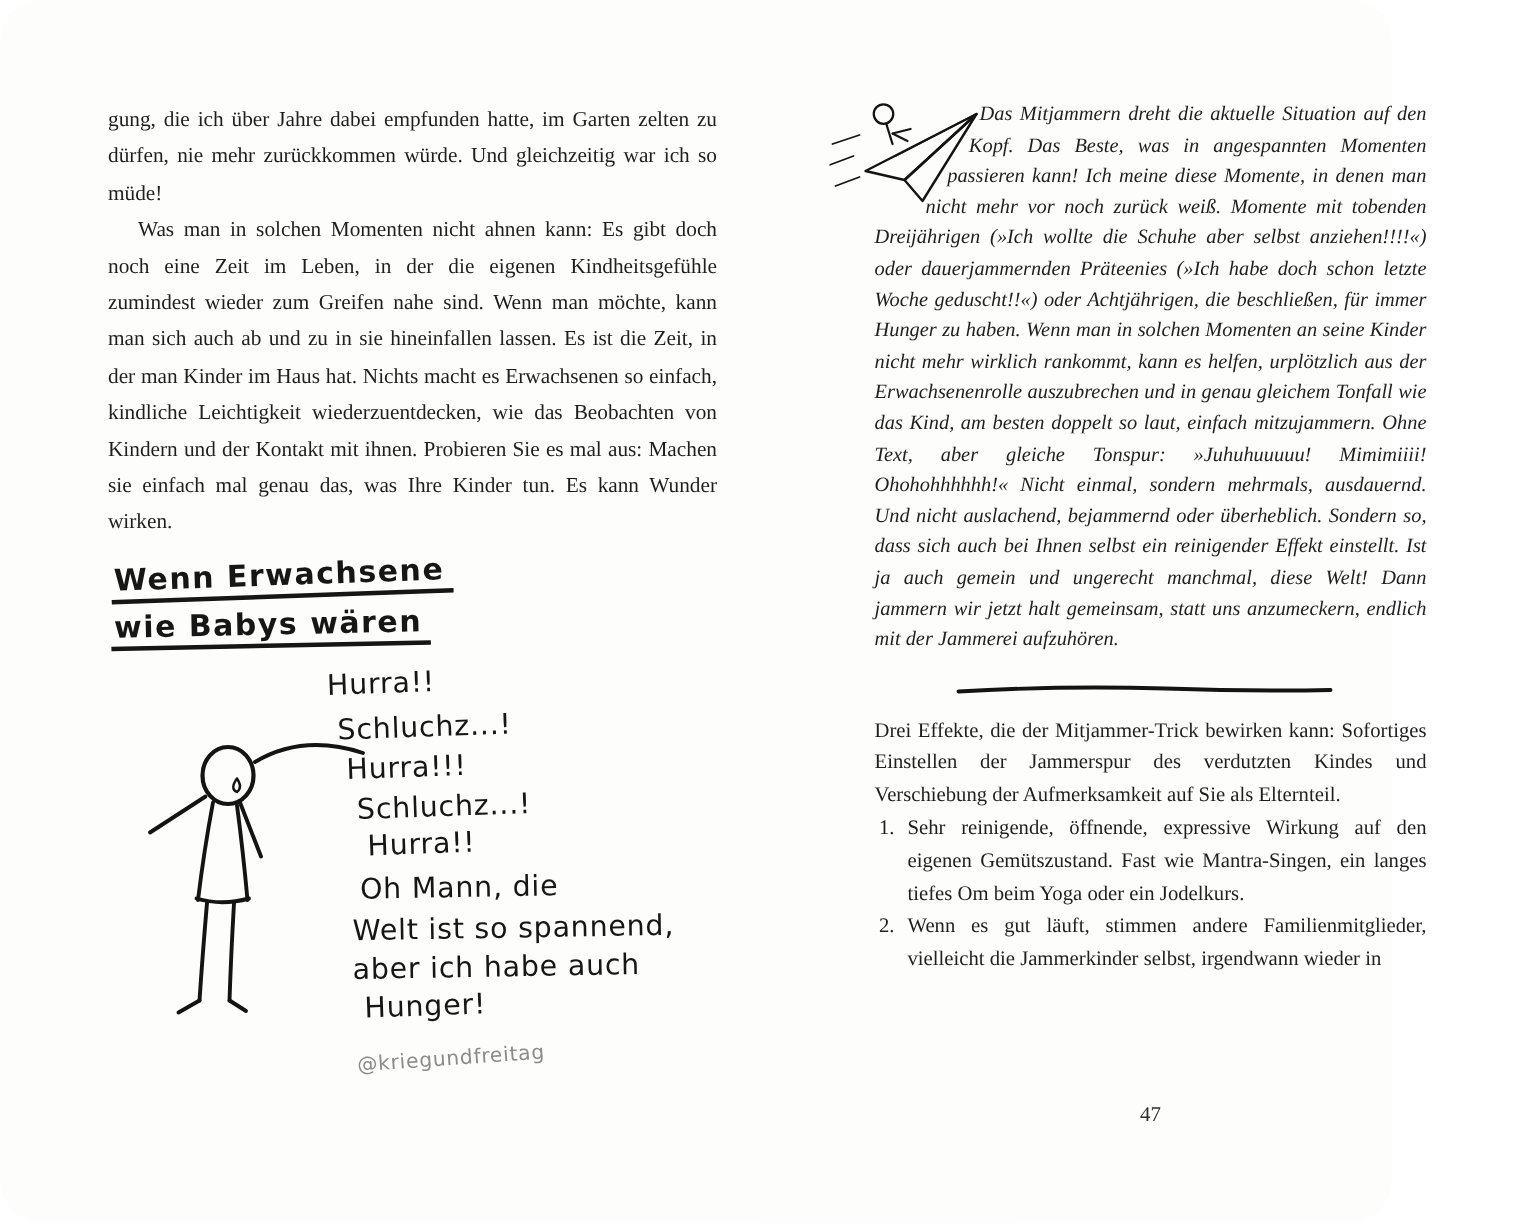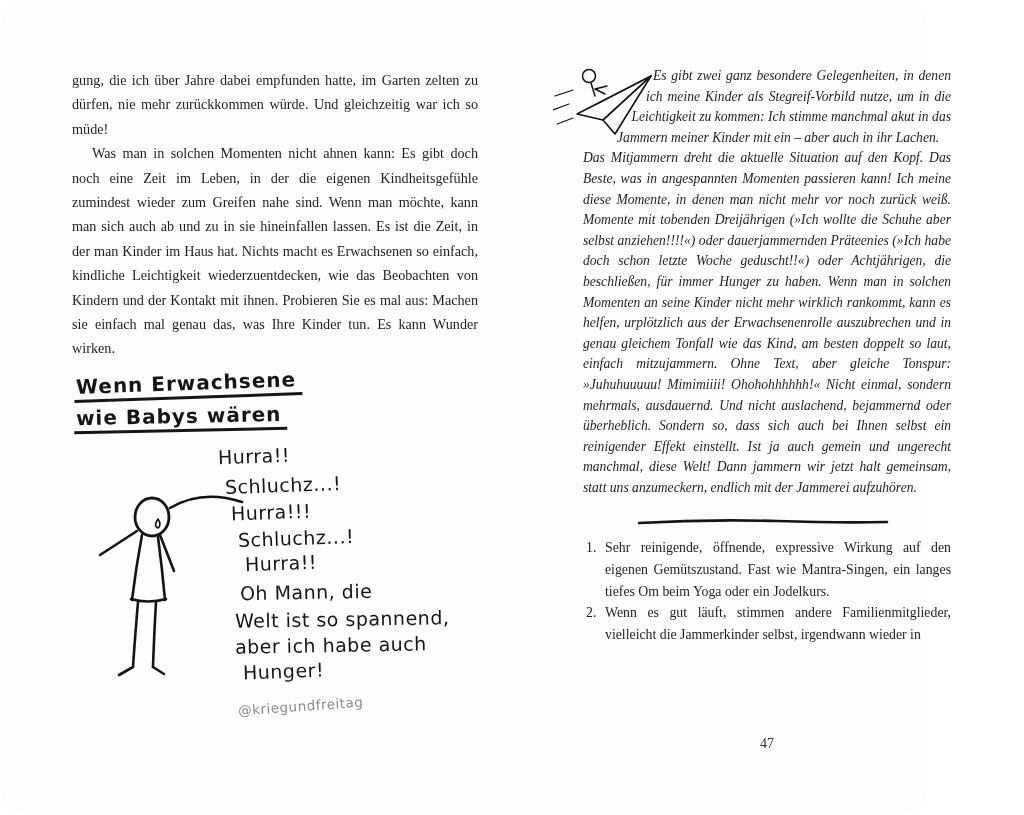--- a/index.html
+++ b/index.html
@@ -126,31 +126,31 @@
       <span class="plane-float">
         <svg width="104" height="78" viewBox="0 0 104 78">
           <path class="ink" d="M98 14 L 24 52 L 50 58 Z" stroke-width="1.6"></path>
           <path class="ink" d="M98 14 L 50 58 L 62 72 Z" stroke-width="1.6"></path>
           <path class="ink" d="M98 14 L 44 42" stroke-width="1.3"></path>
           <circle class="ink" cx="36" cy="14" r="6.5" stroke-width="1.5"></circle>
           <path class="ink" d="M38 21 L 42 34 M 42 27 L 54 24 M 42 27 L 52 32" stroke-width="1.5"></path>
           <path class="ink" d="M2 34 L 20 28 M 0 48 L 16 42 M 4 62 L 20 56" stroke-width="1.2"></path>
         </svg>
       </span>
-      <span>Es gibt zwei ganz besondere Gelegenheiten, in denen ich meine Kinder als Stegreif-Vorbild nutze, um in die Leichtigkeit zu kommen: Ich stimme manchmal akut in das Jammern meiner Kinder mit ein – aber auch in ihr Lachen.</span>
     </p>
 
     <p class="italic-sec">Das Mitjammern dreht die aktuelle Situation auf den Kopf. Das Beste, was in angespannten Momenten passieren kann! Ich meine diese Momente, in denen man nicht mehr vor noch zurück weiß. Momente mit tobenden Dreijährigen (»Ich wollte die Schuhe aber selbst anziehen!!!!«) oder dauerjammernden Präteenies (»Ich habe doch schon letzte Woche geduscht!!«) oder Achtjährigen, die beschließen, für immer Hunger zu haben. Wenn man in solchen Momenten an seine Kinder nicht mehr wirklich rankommt, kann es helfen, urplötzlich aus der Erwachsenenrolle auszubrechen und in genau gleichem Tonfall wie das Kind, am besten doppelt so laut, einfach mitzujammern. Ohne Text, aber gleiche Tonspur: »Juhuhuuuuu! Mimimiiii! Ohohohhhhhh!« Nicht einmal, sondern mehrmals, ausdauernd. Und nicht auslachend, bejammernd oder überheblich. Sondern so, dass sich auch bei Ihnen selbst ein reinigender Effekt einstellt. Ist ja auch gemein und ungerecht manchmal, diese Welt! Dann jammern wir jetzt halt gemeinsam, statt uns anzumeckern, endlich mit der Jammerei aufzuhören.</p>
 
     <div class="divider-wrap">
       <svg width="252" height="10" viewBox="0 0 252 10">
         <path class="ink" d="M2 6 Q 70 2 140 4 Q 200 6 250 5" stroke-width="2.6"></path>
       </svg>
     </div>
 
+    <p class="effects-sec">Drei Effekte, die der Mitjammer-Trick bewirken kann: Sofortiges Einstellen der Jammerspur des verdutzten Kindes und Verschiebung der Aufmerksamkeit auf Sie als Elternteil.</p>
 
     <div class="book-list">
       <div class="effects-sec book-item">
         <span class="item-marker">1.</span>
         <span>Sehr reinigende, öffnende, expressive Wirkung auf den eigenen Gemütszustand. Fast wie Mantra-Singen, ein langes tiefes Om beim Yoga oder ein Jodelkurs.</span>
       </div>
       <div class="effects-sec book-item">
         <span class="item-marker">2.</span>
         <span>Wenn es gut läuft, stimmen andere Familienmitglieder, vielleicht die Jammerkinder selbst, irgendwann wieder in</span>
       </div>

